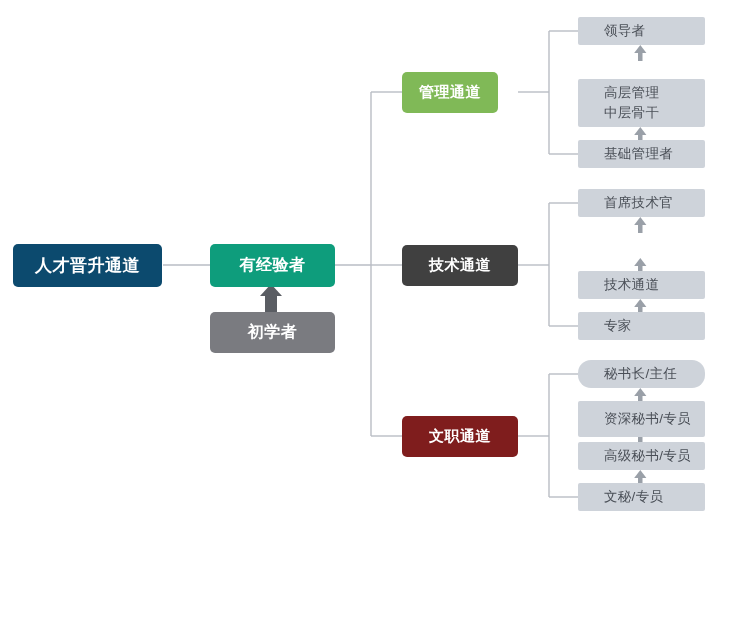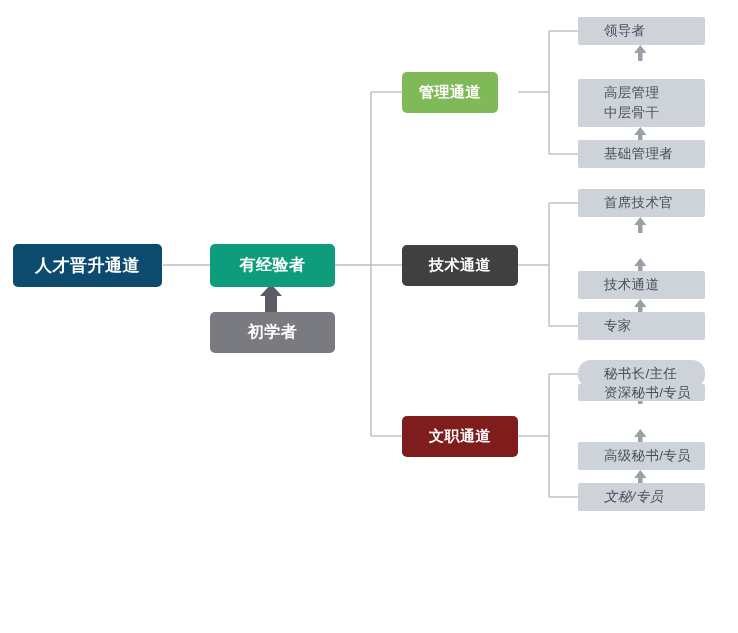--- a/index.html
+++ b/index.html
@@ -183,23 +183,23 @@
   <div class="leaf" style="left:578px; top:312px; width:127px; height:28px;">
     <span>专家</span>
   </div>
 
   <div class="node channel" style="left:402px; top:416px; width:116px; height:41px; background:#7f1d1d;">
     <span>文职通道</span>
   </div>
   <div class="leaf" style="left:578px; top:360px; width:127px; height:28px;border-radius:13px;">
     <span>秘书长/主任</span>
   </div>
-  <div class="leaf" style="left:578px; top:384px; width:127px; height:17px;">
+  <div class="leaf" style="left:578px; top:401px; width:127px; height:36px;">
     <span>资深秘书/专员</span>
   </div>
   <div class="leaf" style="left:578px; top:442px; width:127px; height:28px;">
     <span>高级秘书/专员</span>
   </div>
-  <div class="leaf" style="left:578px; top:483px; width:127px; height:28px;font-style:italic;">
+  <div class="leaf" style="left:578px; top:483px; width:127px; height:28px;">
     <span>文秘/专员</span>
   </div>
 
 </div>
 
 </body></html>

